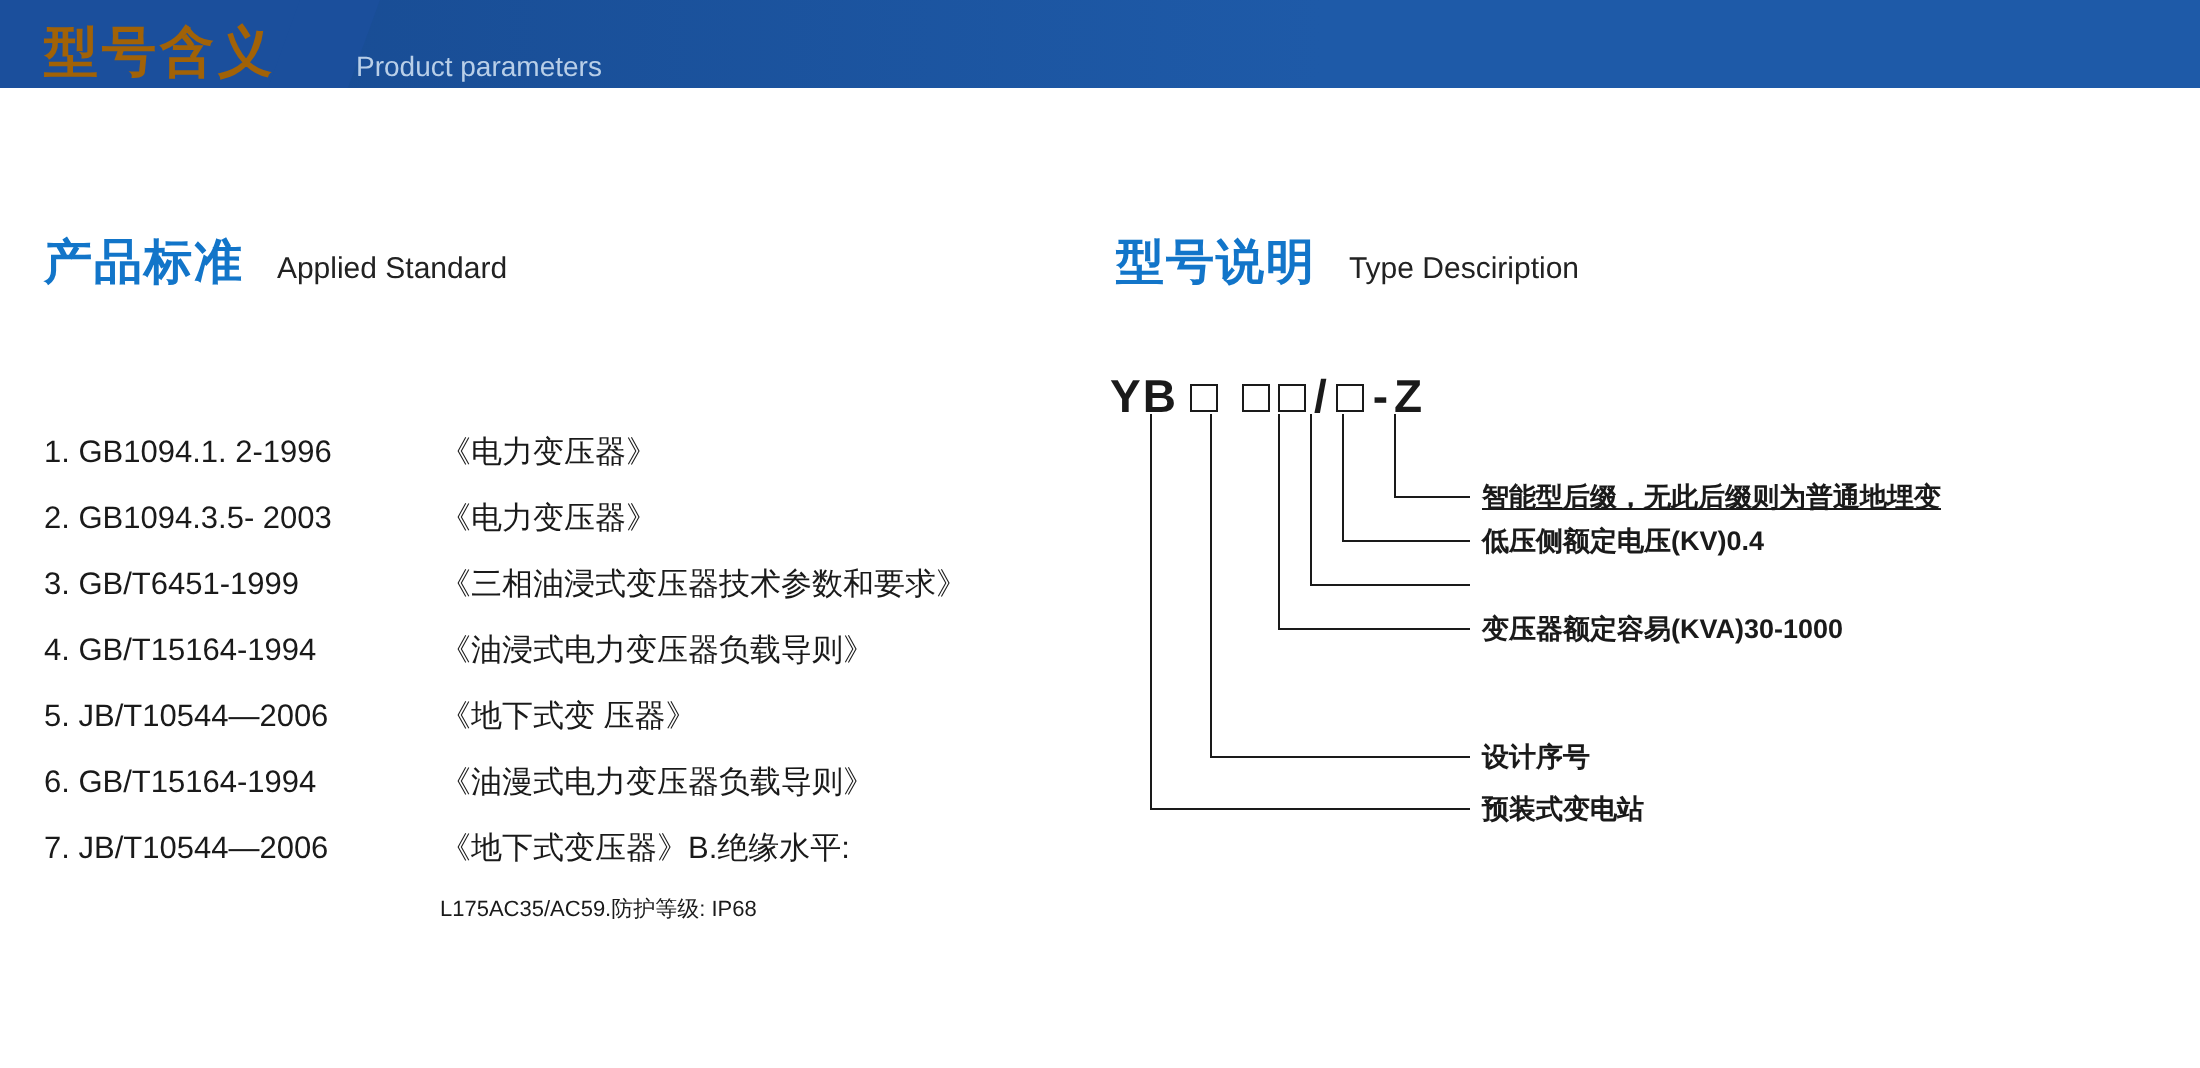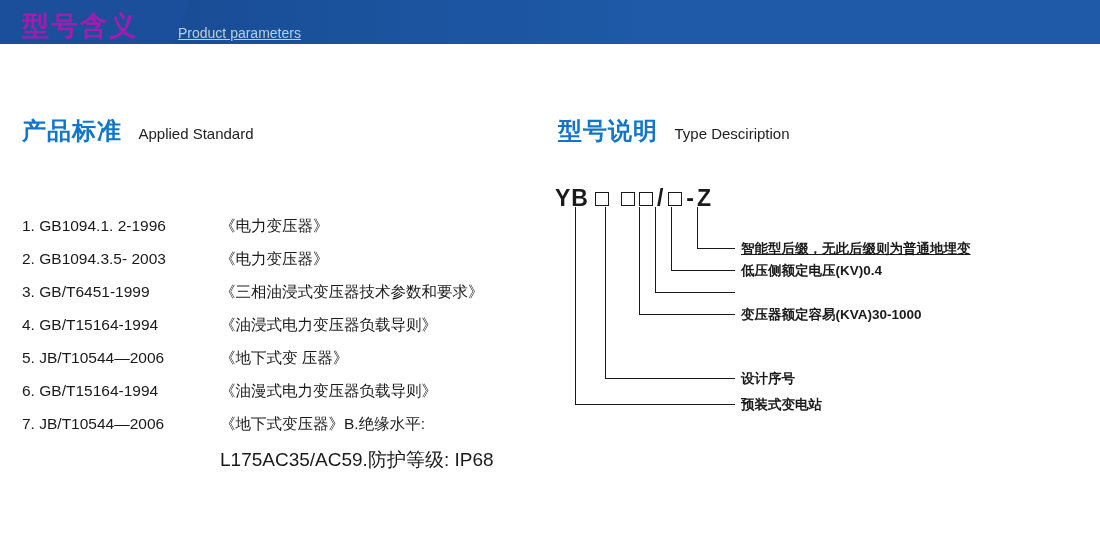--- a/index.html
+++ b/index.html
@@ -58,32 +58,31 @@
     background: #1b4f9c;
     transform: skewX(-20deg);
     transform-origin: top left;
   }
   .header-title-cn {
     position: absolute;
     left: 22px;
     top: 8px;
     font-size: 27px;
     font-weight: bold;
-    color: #a21caf;
+    color: #a16207;
     letter-spacing: 2px;
     z-index: 5;
   }
   .header-title-en {
     position: absolute;
     left: 178px;
     top: 25px;
     font-size: 14px;
     color: #b9cfe8;
     z-index: 5;
-    text-decoration: underline;
   }
 
   
   .section-title {
     position: absolute;
     white-space: nowrap;
   }
   .section-title .cn {
     font-size: 24px;
     font-weight: bold;
@@ -117,21 +116,21 @@
   .std-code {
     display: inline-block;
     min-width: 198px;
   }
   .std-name {
     display: inline-block;
   }
   .std-cont {
     margin-left: 198px;
     margin-top: 10px;
-    font-size: 19px;
+    font-size: 11px;
     white-space: nowrap;
   }
 
   
   .type-diagram {
     position: absolute;
     left: 545px;
     top: 185px;
     width: 540px;
     height: 260px;

